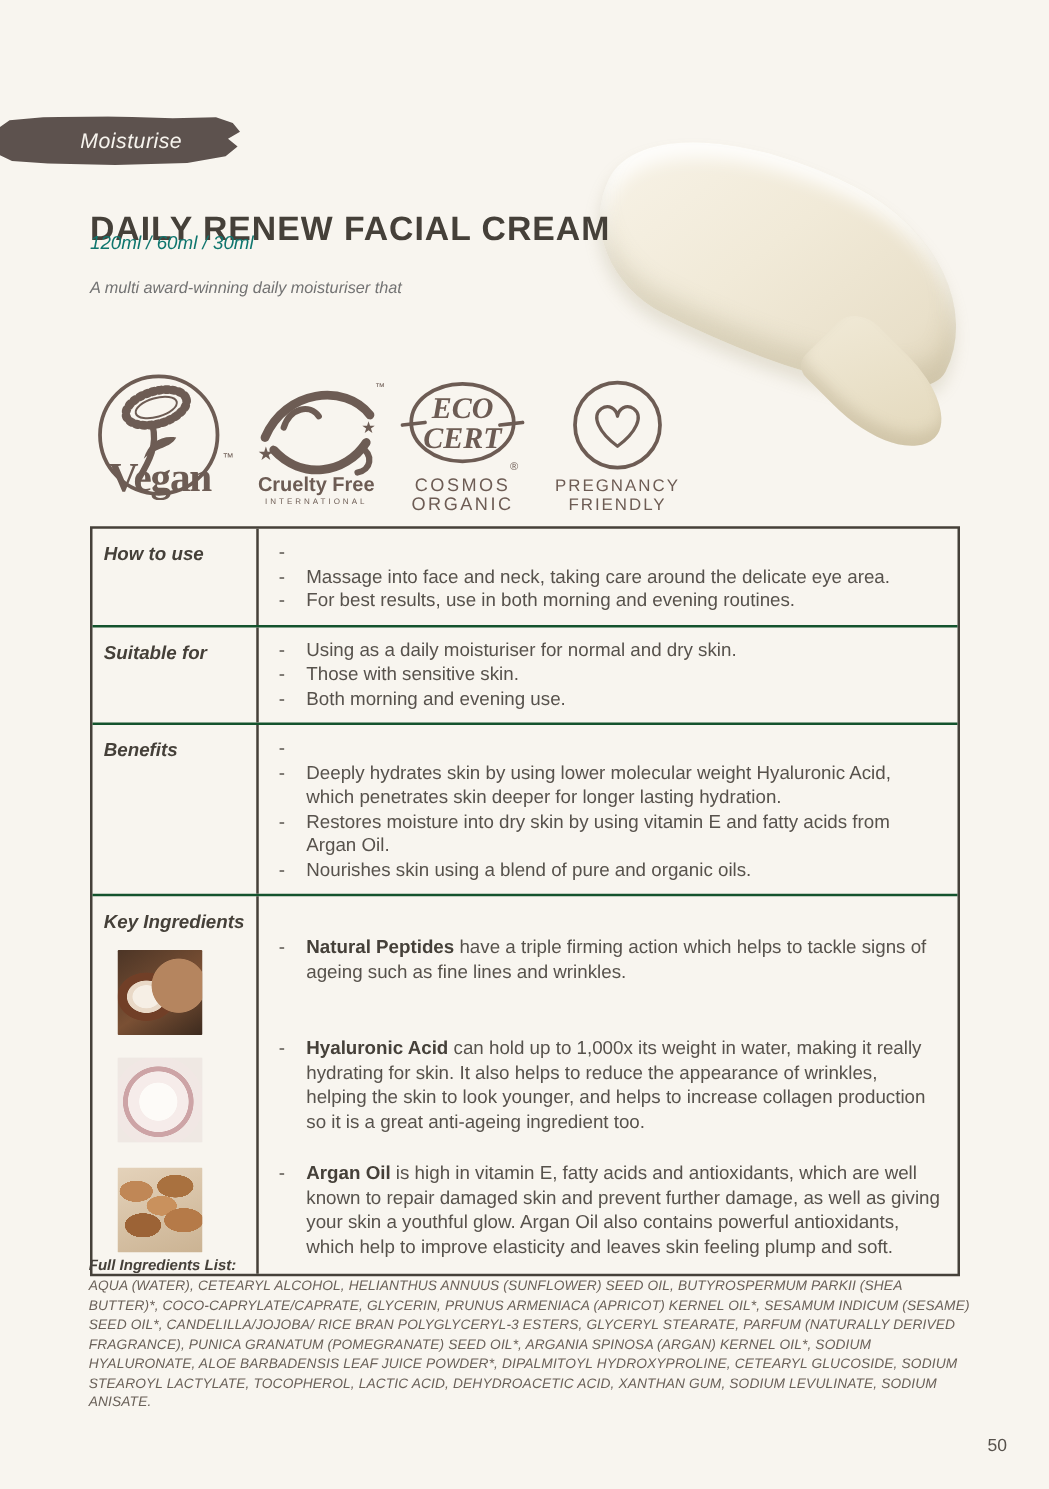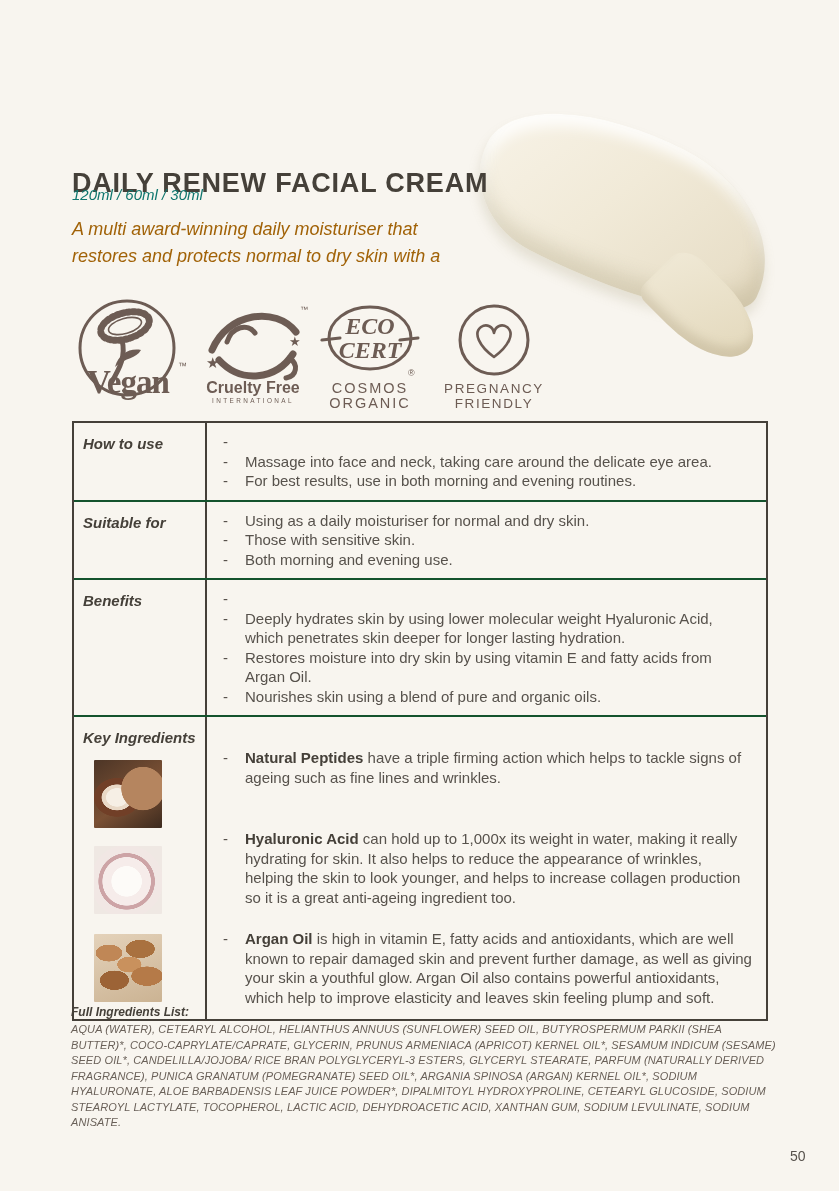--- a/index.html
+++ b/index.html
@@ -14,21 +14,21 @@
     background:#5d524e;
     clip-path:polygon(0 22%,4% 8%,18% 2%,45% 0,72% 4%,90% 2%,97% 14%,100% 32%,95% 46%,99% 62%,94% 82%,78% 96%,48% 100%,20% 97%,5% 92%,0 80%);
     display:flex;align-items:center;justify-content:center;
   }
   .badge span{font-style:italic;font-size:17px;color:#f7f4ee;letter-spacing:.4px;padding-left:18px;}
   
   .title{position:absolute;left:72px;top:150px;font-size:27px;font-weight:700;
     letter-spacing:.8px;color:#454039;}
   .sizes{position:absolute;left:72px;top:186px;font-style:italic;font-size:15px;color:#0f766e;}
   .desc{position:absolute;left:72px;top:216px;width:420px;font-style:italic;
-    font-size:18px;line-height:27px;color:#a16207;}
+    font-size:13px;line-height:27px;color:#737373;}
   
   .smear-wrap{position:absolute;left:462px;top:112px;width:340px;height:250px;pointer-events:none;}
   .smear{
     position:absolute;left:10px;top:18px;width:310px;height:160px;
     transform:rotate(27deg);transform-origin:50% 50%;
     border-radius:58% 42% 72% 28% / 52% 62% 38% 48%;
     background:linear-gradient(115deg,#f7f2e6 5%,#f1ead8 45%,#e9e0ca 80%,#ded2b6 100%);
     box-shadow:3px 8px 12px rgba(160,148,115,.22),
       inset -10px -14px 18px rgba(170,158,125,.30),
       inset 8px 10px 14px rgba(255,255,255,.85);
@@ -98,30 +98,32 @@
   .full-ing .fi-label{font-size:12px;font-weight:700;font-style:italic;color:#454039;margin-bottom:3px;}
   .full-ing .fi-text{font-size:11px;font-style:italic;line-height:15.5px;color:#6a6159;letter-spacing:.1px;}
   .full-ing .fi-note{font-size:11px;font-style:italic;line-height:15.5px;color:#6a6159;margin-top:1px;}
   .page-number{position:absolute;left:790px;top:1148px;font-size:14px;color:#57524c;}
 </style>
 </head>
 <body>
 
 <div class="page">
 
+  <div class="badge">
+    <span>Moisturise</span>
+  </div>
 
   <div class="smear-wrap">
     <div class="smear"></div>
   </div>
 
   <h1 class="title">DAILY RENEW FACIAL CREAM</h1>
   <div class="sizes">120ml / 60ml / 30ml</div>
   <div class="desc">
     <div>A multi award-winning daily moisturiser that</div>
-    <div>restores and protects normal to dry skin with a</div>
   </div>
 
   <div class="logos">
 
     <div class="logo" style="width:122px;">
       <svg width="118" height="108" viewBox="0 0 118 108">
         <circle class="lg-stroke" cx="53" cy="52" r="47" stroke-width="3"></circle>
         <ellipse class="lg-stroke" cx="51" cy="30" rx="25" ry="13" stroke-width="7" stroke-dasharray="2 3.4" transform="rotate(-16 51 30)"></ellipse>
         <ellipse class="lg-stroke" cx="51" cy="30" rx="17" ry="7.5" stroke-width="1.6" transform="rotate(-16 51 30)"></ellipse>
         <path class="lg-stroke" d="M48 44 C52 60 46 72 37 87" stroke-width="5"></path>

